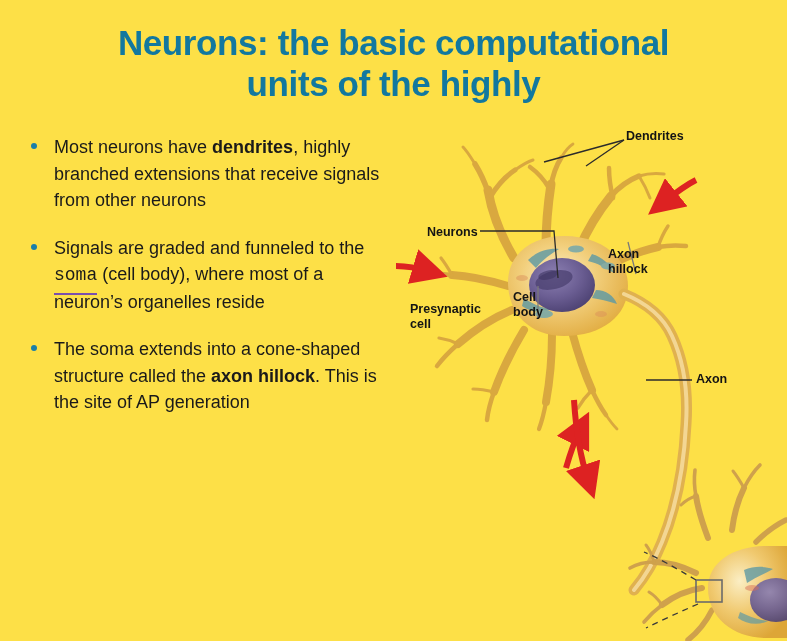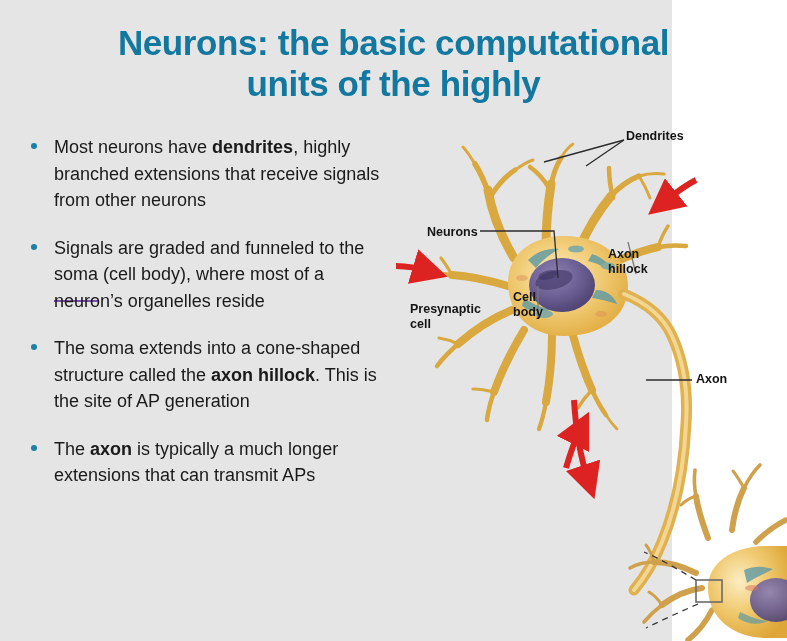--- a/index.html
+++ b/index.html
@@ -3,21 +3,21 @@
 <meta charset="utf-8">
 <style>
   html,body{margin:0;padding:0;}
   body{
     width:787px;height:641px;
     background:#ffffff;
     font-family:"Liberation Sans", sans-serif;
     overflow:hidden;
     position:relative;
   }
-  #slide{position:relative;width:672px;height:641px;background:#e5e5e5;}
+  #slide{position:relative;width:787px;height:641px;background:#fde047;}
 
   
   #title{
     position:absolute;left:0;top:22px;width:787px;
     text-align:center;
     color:#12789f;
     font-weight:bold;
     font-size:35px;
     line-height:41px;
     letter-spacing:-0.4px;
@@ -39,21 +39,22 @@
     font-family:"Liberation Sans", sans-serif;
   }
   .bullet .dot{
     position:absolute;left:13px;top:9px;
     width:6px;height:6px;border-radius:50%;
     background:#1b7fa8;
   }
   .bullet b{font-weight:bold;}
   .uline{
     border-bottom:2.5px solid #7a4fad;
-    padding-bottom:16px;
+    padding-bottom:8px;
+    font-family:Liberation Mono, monospace;
   }
 
   
   #figure{position:absolute;left:396px;top:118px;width:391px;height:523px;}
   #figsvg{display:block;}
 
   .lbl{
     position:absolute;
     font-family:"Liberation Sans", sans-serif;
     font-weight:bold;
@@ -89,24 +90,20 @@
     <div class="bullet">
       <span class="dot"></span>
       <span><span>Signals are graded and funneled to the </span><span class="uline">soma</span><span> (cell body), where most of a neuron’s organelles reside</span></span>
     </div>
 
     <div class="bullet">
       <span class="dot"></span>
       <span><span>The soma extends into a cone-shaped structure called the </span><b>axon hillock</b><span>. This is the site of AP generation</span></span>
     </div>
 
-    <div class="bullet">
-      <span class="dot"></span>
-      <span><span>The </span><b>axon</b><span> is typically a much longer extensions that can transmit APs</span></span>
-    </div>
 
   </div>
 
   <div id="figure">
     <svg id="figsvg" width="391" height="523" viewBox="0 0 391 523">
       <defs>
         <radialGradient id="somaGrad" cx="42%" cy="40%" r="68%">
           <stop offset="0%" stop-color="#fbeec4"></stop>
           <stop offset="45%" stop-color="#f2cf7c"></stop>
           <stop offset="100%" stop-color="#e0a93c"></stop>

